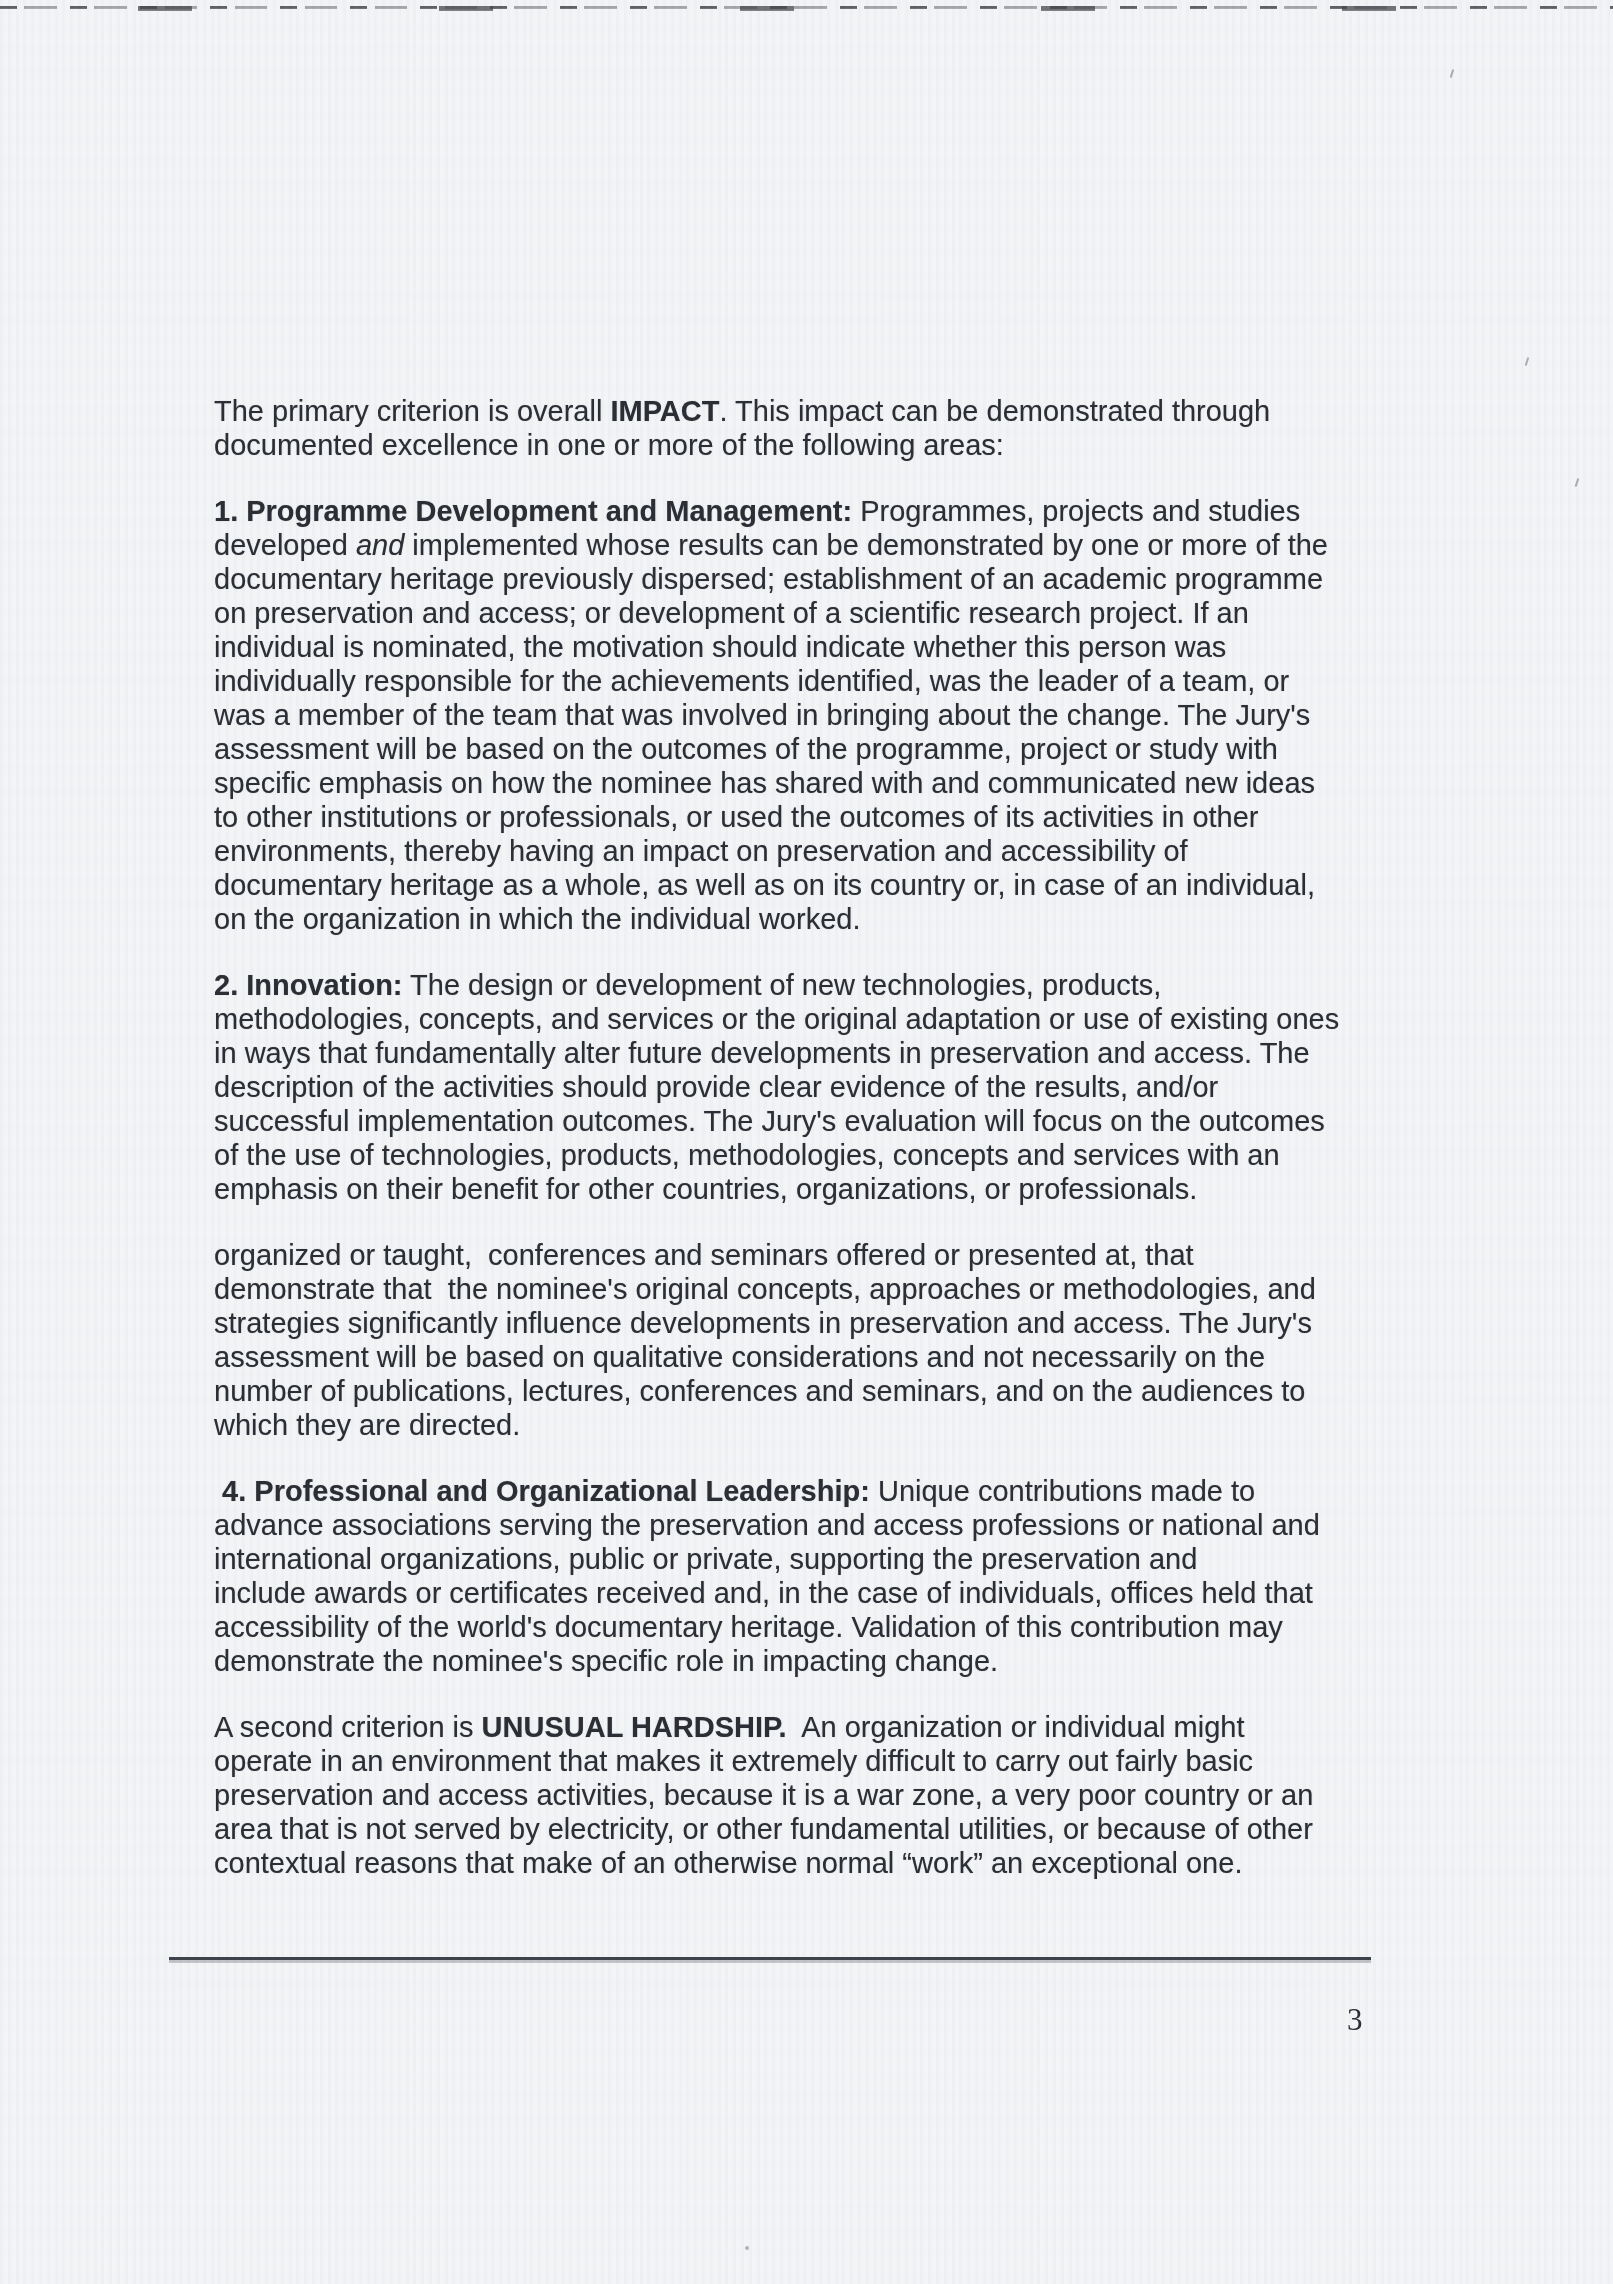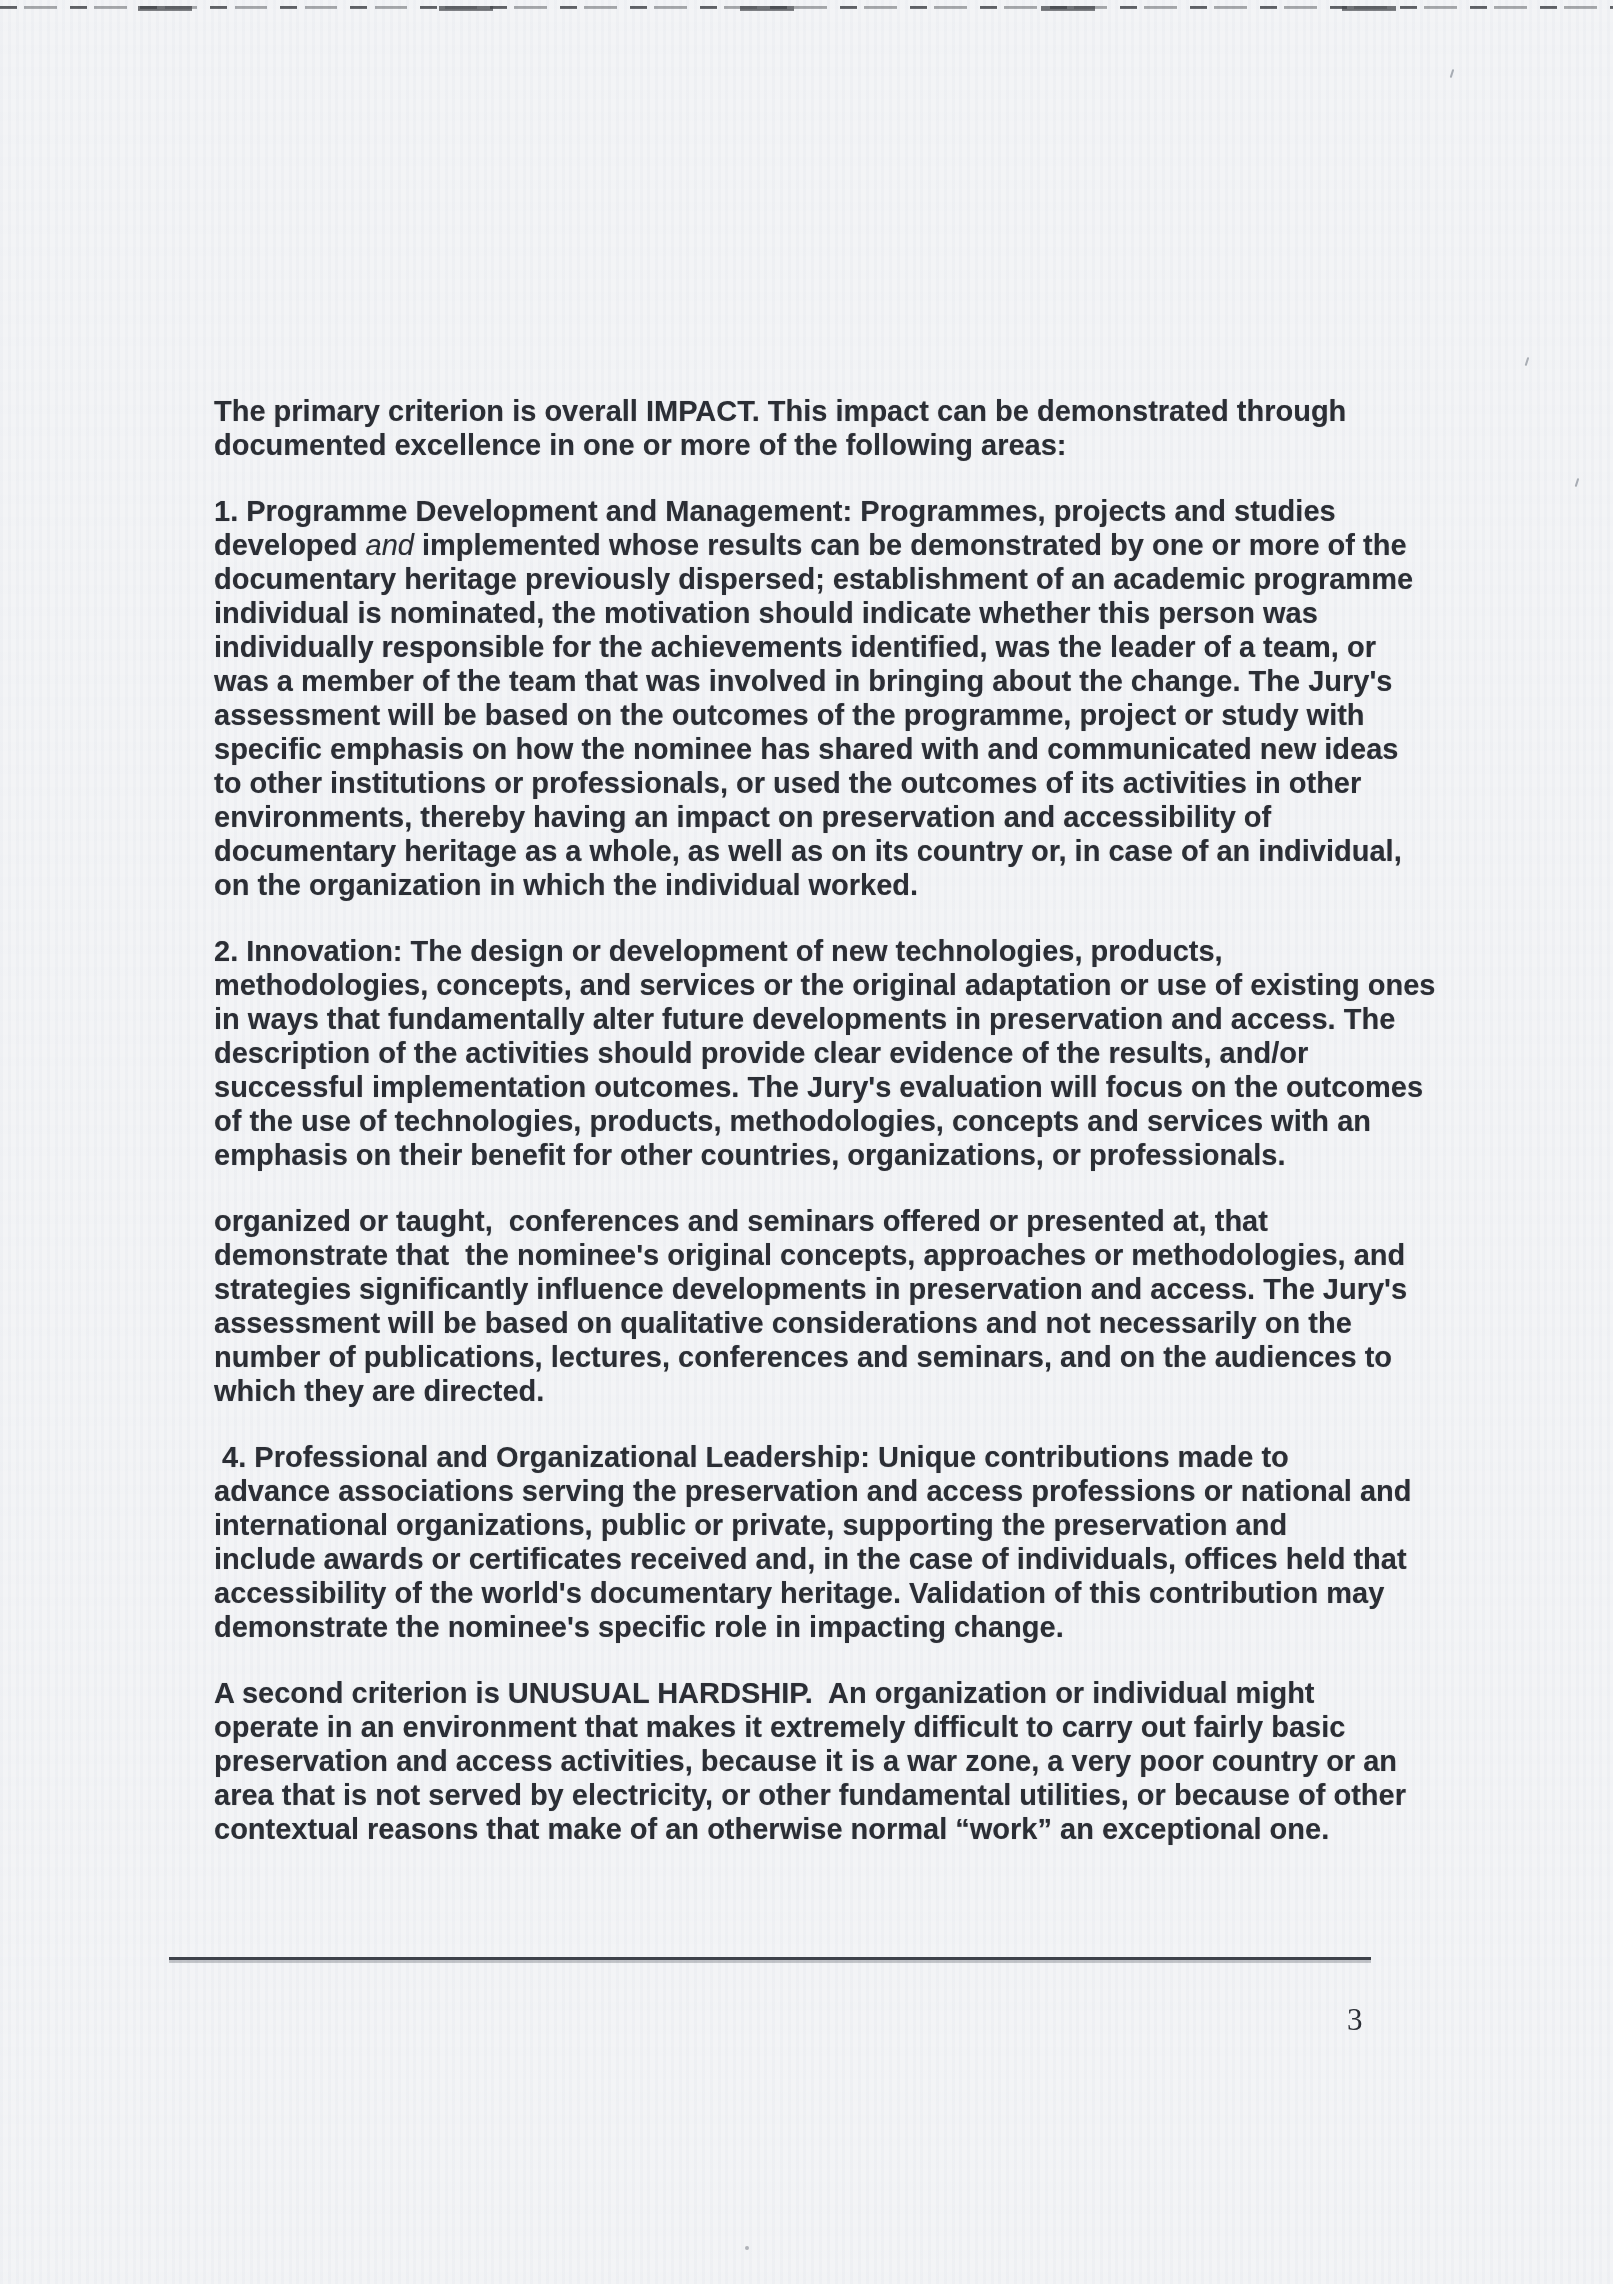--- a/index.html
+++ b/index.html
@@ -54,21 +54,21 @@
     top: 394px;
     width: 1215px;
     font-size: 29px;
     line-height: 34px;
     color: #2b2e35;
     text-shadow: 0 0 1px rgba(43,46,53,0.35);
   }
   .paragraph { margin: 0 0 32px 0; }
   .paragraph:last-child { margin-bottom: 4px; }
   .line { white-space: pre; }
-  .run-n { font-weight: bold; font-style: normal; }
+  .run-n { font-weight: normal; font-style: normal; }
   .run-b { font-weight: bold;   font-style: normal; }
   .run-i { font-weight: normal; font-style: italic; }
   .divider-line {
     position: absolute;
     left: 169px;
     top: 1957px;
     width: 1202px;
     height: 2.9px;
     background: #3e424a;
     box-shadow: 0 2.9px 0 rgba(62,66,74,0.28);
@@ -110,20 +110,21 @@
 
 <div class="document-body">
     <div class="paragraph">
       <div class="line"><span class="run-n">The primary criterion is overall </span><span class="run-b">IMPACT</span><span class="run-n">. This impact can be demonstrated through</span></div>
       <div class="line"><span class="run-n">documented excellence in one or more of the following areas:</span></div>
     </div>
     <div class="paragraph">
       <div class="line"><span class="run-b">1. Programme Development and Management:</span><span class="run-n"> Programmes, projects and studies</span></div>
       <div class="line"><span class="run-n">developed </span><span class="run-i">and</span><span class="run-n"> implemented whose results can be demonstrated by one or more of the</span></div>
       <div class="line"><span class="run-n">documentary heritage previously dispersed; establishment of an academic programme</span></div>
+      <div class="line"><span class="run-n">on preservation and access; or development of a scientific research project. If an</span></div>
       <div class="line"><span class="run-n">individual is nominated, the motivation should indicate whether this person was</span></div>
       <div class="line"><span class="run-n">individually responsible for the achievements identified, was the leader of a team, or</span></div>
       <div class="line"><span class="run-n">was a member of the team that was involved in bringing about the change. The Jury's</span></div>
       <div class="line"><span class="run-n">assessment will be based on the outcomes of the programme, project or study with</span></div>
       <div class="line"><span class="run-n">specific emphasis on how the nominee has shared with and communicated new ideas</span></div>
       <div class="line"><span class="run-n">to other institutions or professionals, or used the outcomes of its activities in other</span></div>
       <div class="line"><span class="run-n">environments, thereby having an impact on preservation and accessibility of</span></div>
       <div class="line"><span class="run-n">documentary heritage as a whole, as well as on its country or, in case of an individual,</span></div>
       <div class="line"><span class="run-n">on the organization in which the individual worked.</span></div>
     </div>

